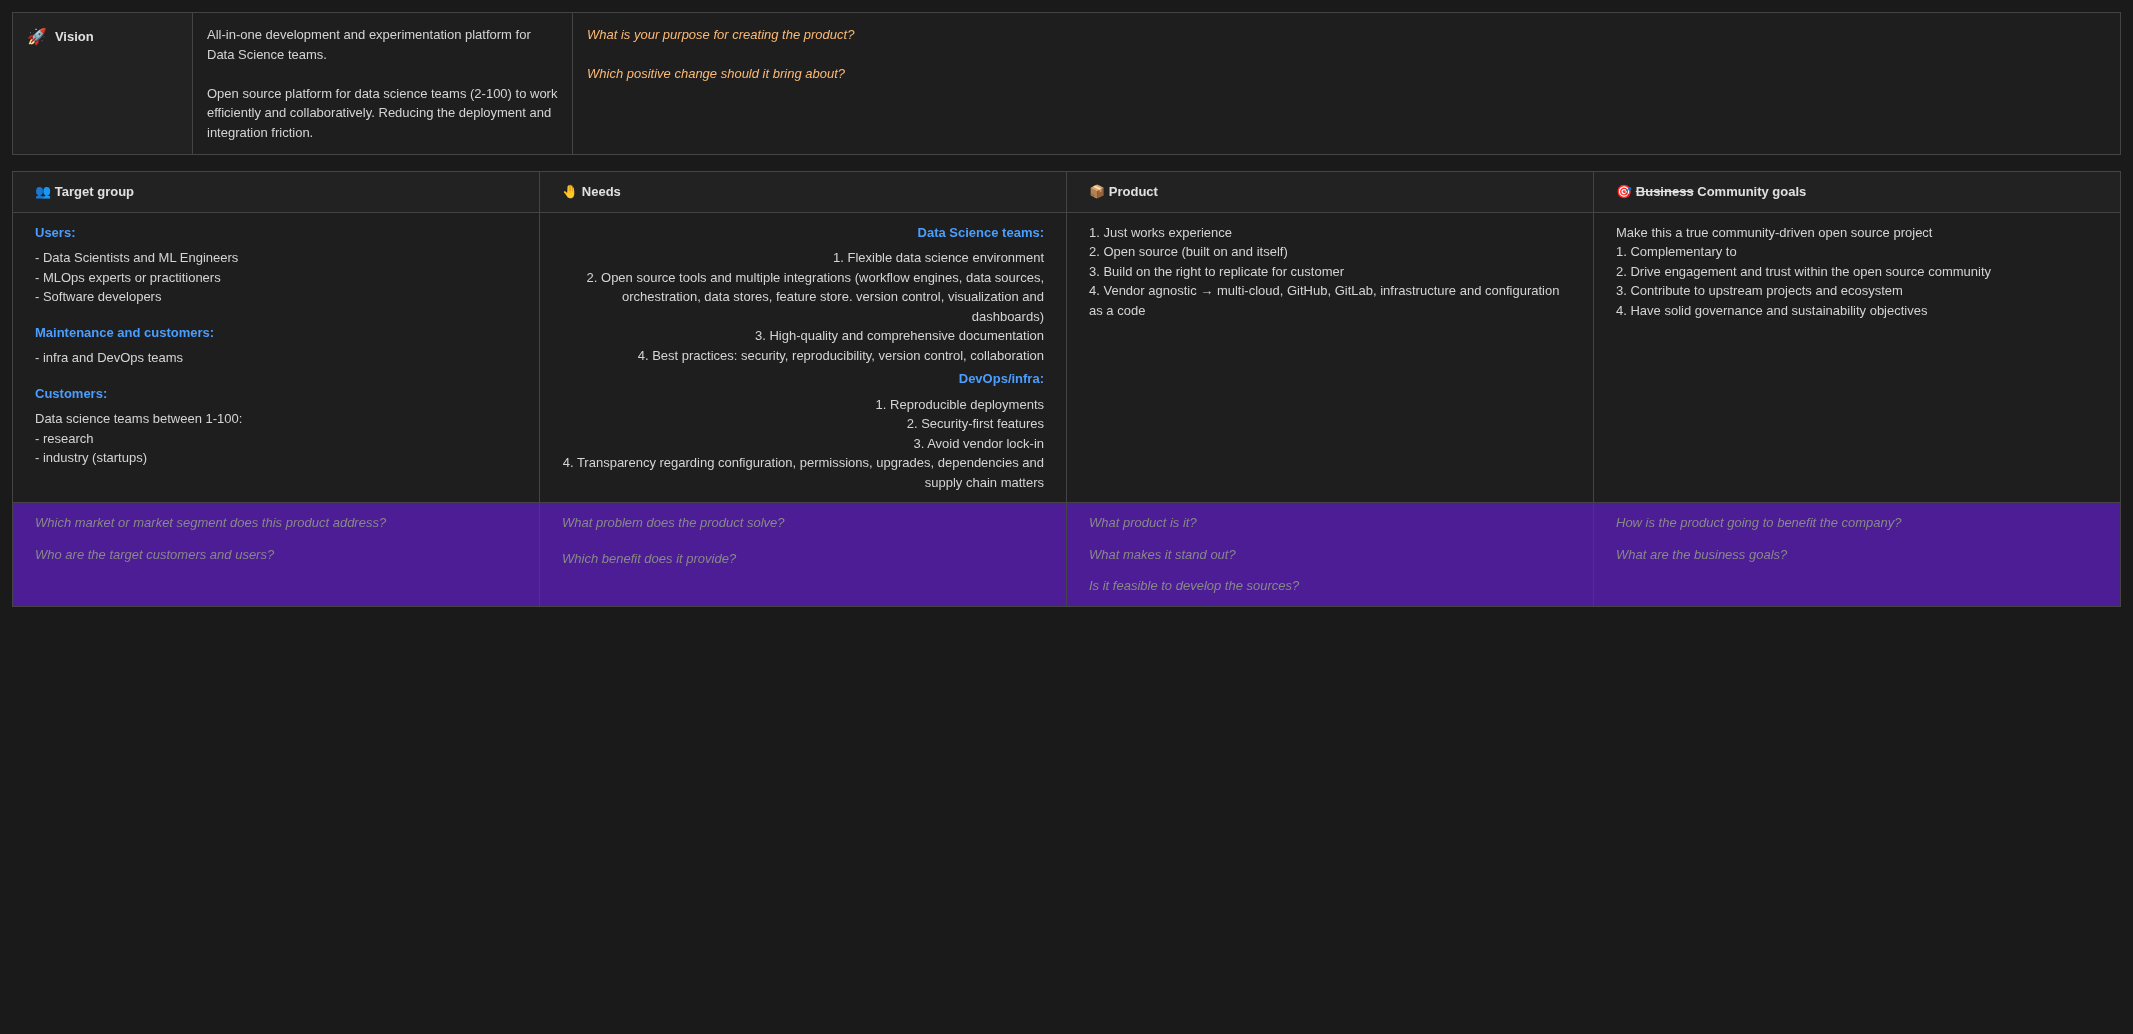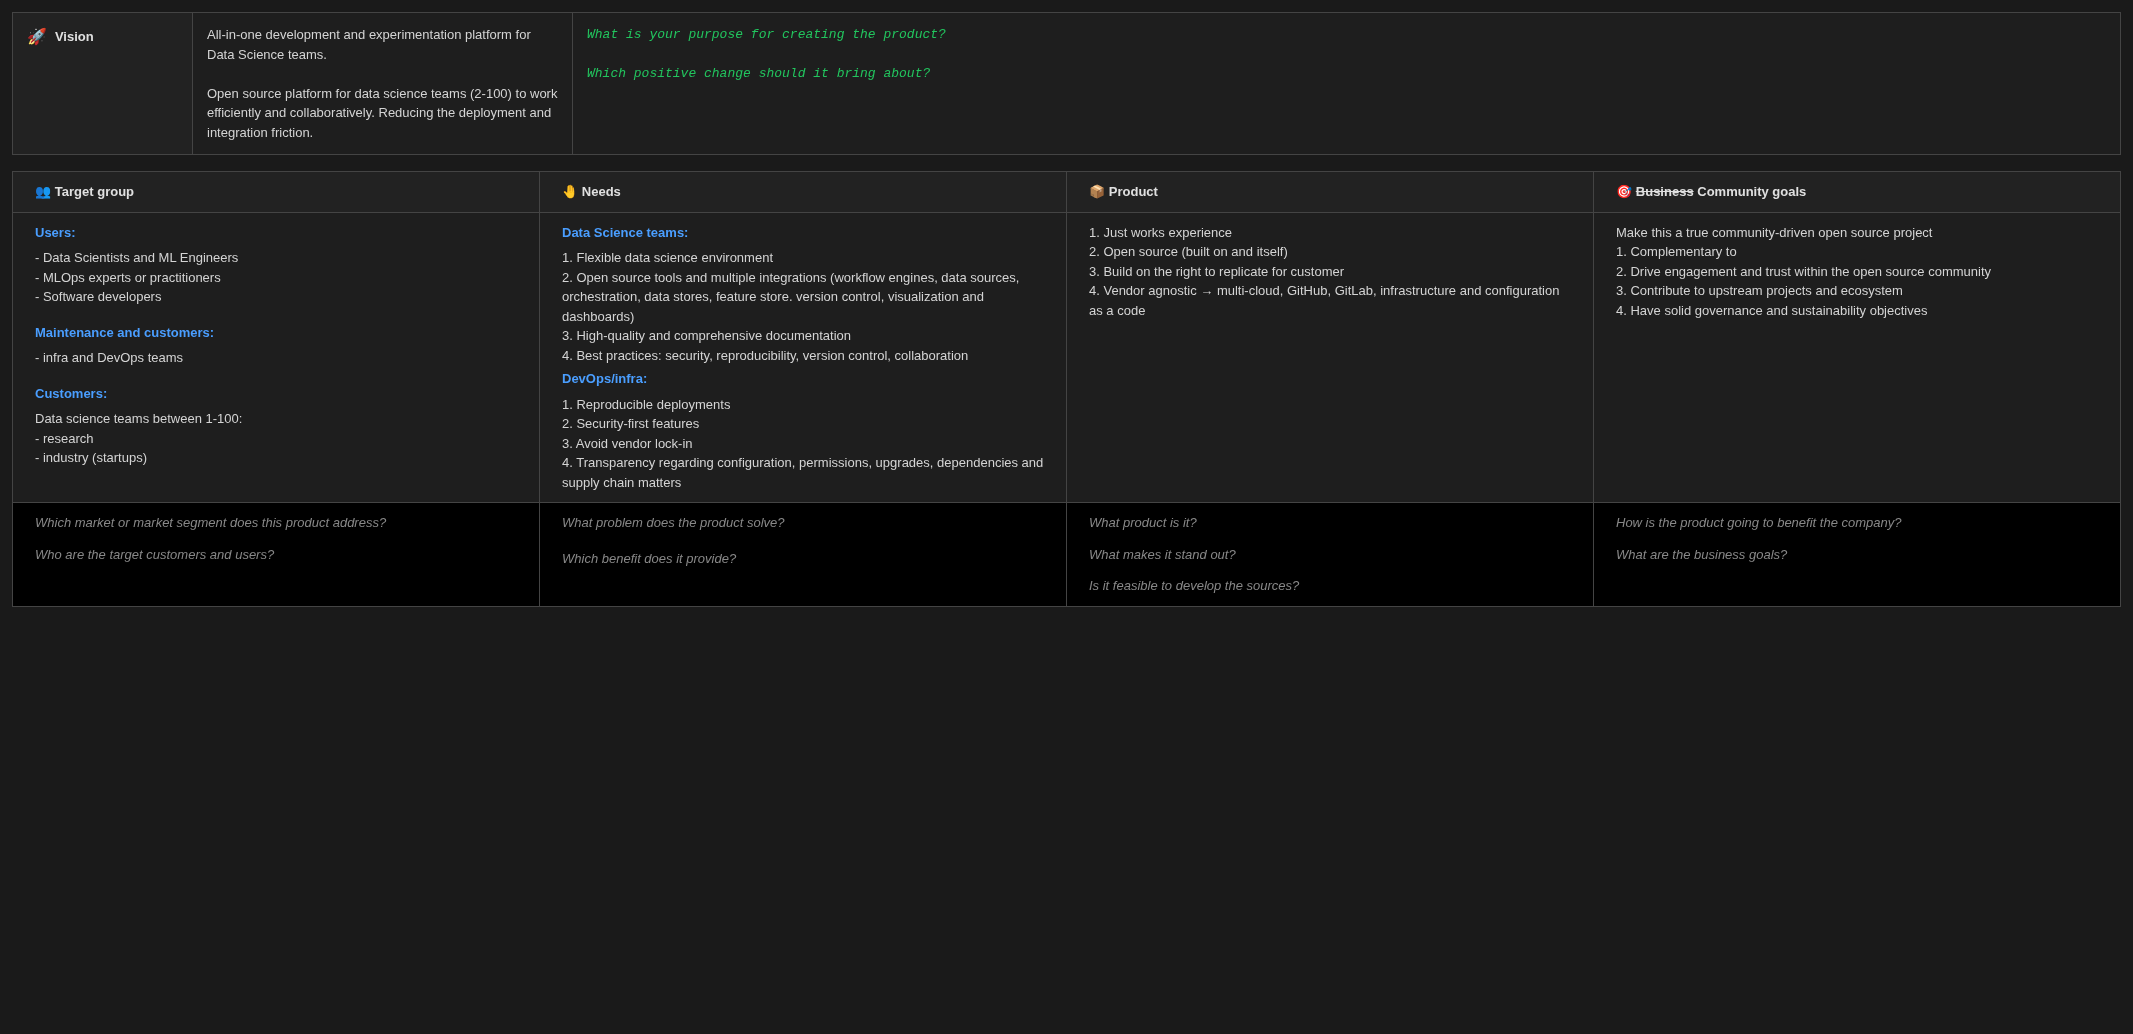--- a/index.html
+++ b/index.html
@@ -36,23 +36,22 @@
       display: flex;
       align-items: center;
       gap: 8px;
       font-weight: bold;
       color: #e0e0e0;
     }
     .vision-content-cell {
       width: 380px;
     }
     .vision-guide-cell {
-      color: #22c55e;
+      color: #fdba74;
       font-style: italic;
-      font-family: Liberation Mono, monospace;
     }
 
     
     .main-table {
       width: 100%;
       border-collapse: collapse;
       border: 1px solid #444;
       background: #1e1e1e;
     }
     .main-table td, .main-table th {
@@ -61,21 +60,21 @@
       vertical-align: top;
     }
     .main-table th {
       background: #222;
       font-weight: bold;
       color: #e0e0e0;
       text-align: left;
       font-size: 13px;
     }
     .col-target { width: 25%; }
-    .col-needs  { width: 25%; }
+    .col-needs  { width: 25%; text-align: right; }
     .col-product{ width: 25%; }
     .col-biz    { width: 25%; }
 
     .section-label {
       color: #4a9eff;
       font-weight: bold;
       margin-bottom: 6px;
       display: block;
     }
     .hint-text {
@@ -84,21 +83,21 @@
     }
     .strikethrough {
       text-decoration: line-through;
     }
 
     .header-icon {
       font-size: 16px;
     }
 
     .hint-cell {
-      background: #000000;
+      background: #4c1d95;
     }
   </style>
 </head>
 <body>
 
 <div class="outer-wrapper">
 
   <table class="vision-table">
     <tbody>
         <tr>

